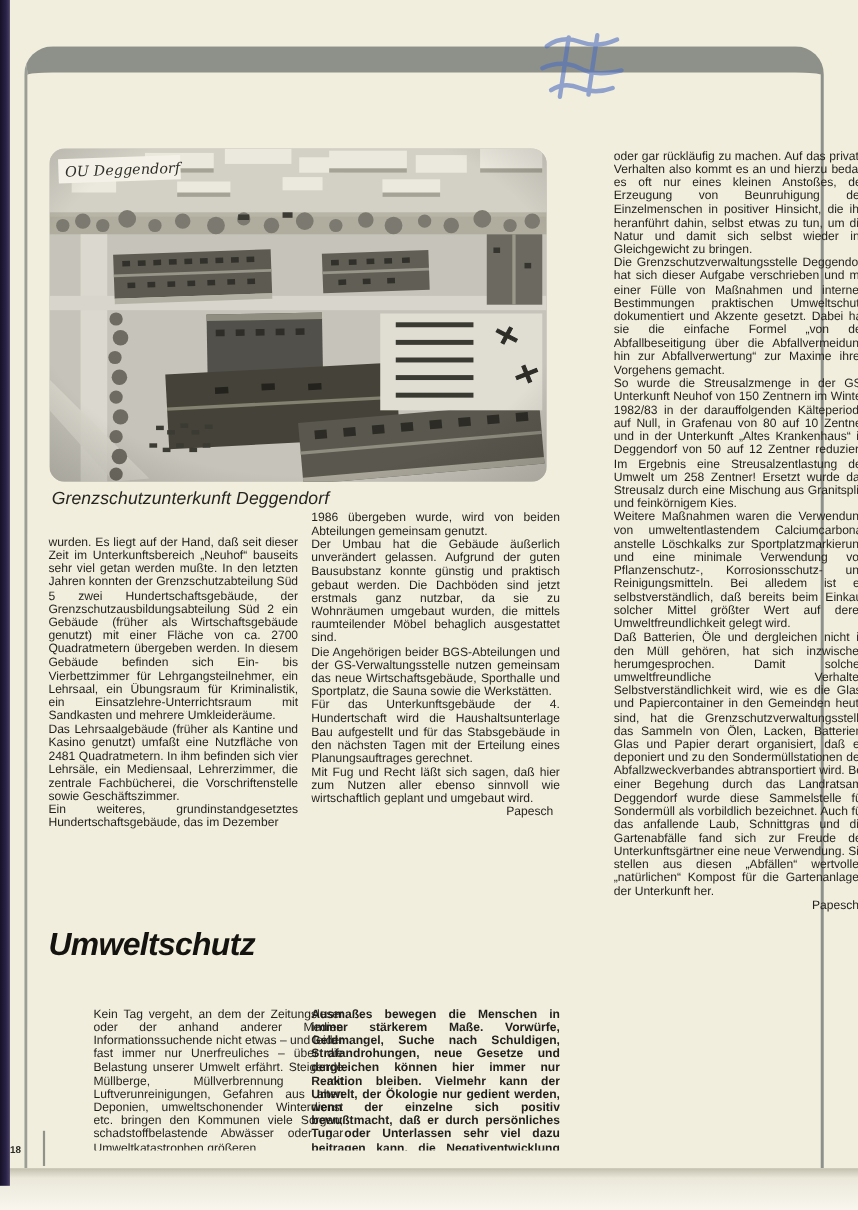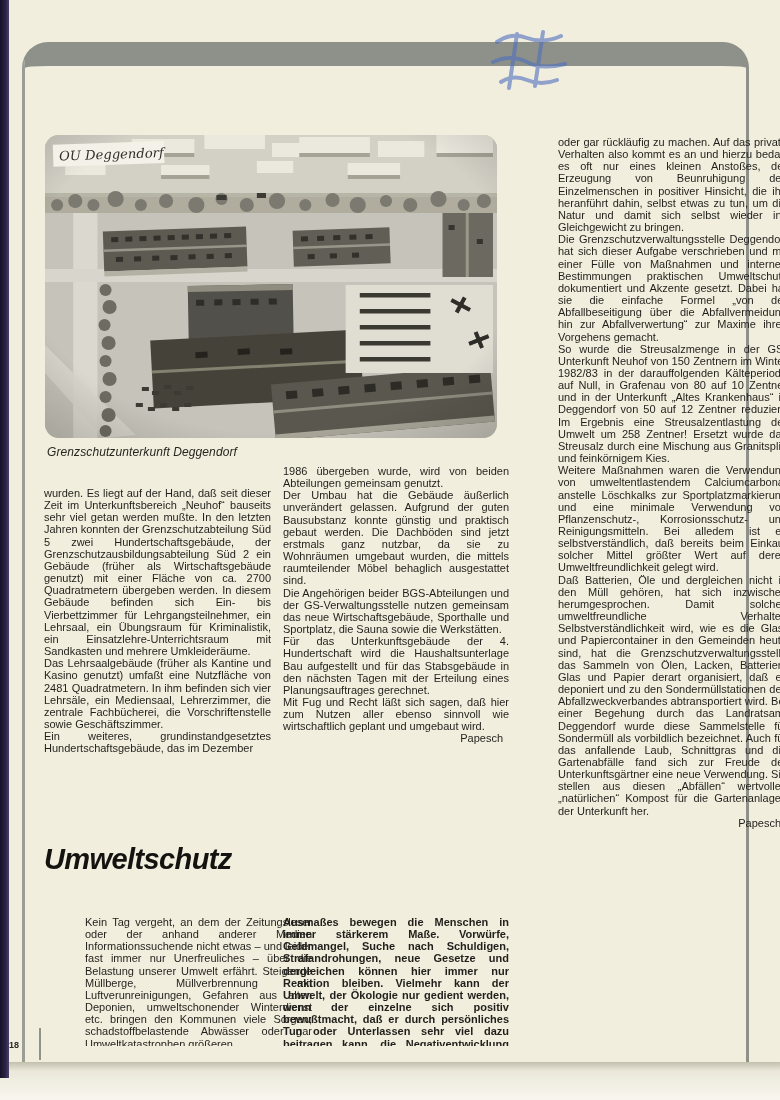--- a/index.html
+++ b/index.html
@@ -13,21 +13,21 @@
     background:linear-gradient(90deg,#161128,#2a2345 60%,#4a4168);z-index:5;}
   .page{position:absolute;left:9px;top:0;width:771px;height:1062px;
     background:#f1eedd;color:#1d1c19;}
   .frame{position:absolute;left:13px;top:42px;width:727px;height:1020px;
     border-top:24px solid #8d9189;border-left:3px solid #9a9e96;border-right:3px solid #8d9189;
     border-radius:26px 26px 0 0;box-sizing:border-box;pointer-events:none;}
   .scribble{position:absolute;left:478px;top:26px;width:86px;height:84px;opacity:.75;}
   .photo{position:absolute;left:36px;top:135px;width:452px;height:303px;margin:0;
     border-radius:14px;overflow:hidden;background:#c6c4ba;}
   .photo svg{display:block;width:100%;height:100%;}
-  .caption{position:absolute;left:38px;top:445px;font-style:italic;font-size:12px;color:#26251f;letter-spacing:.1px;}
+  .caption{position:absolute;left:38px;top:445px;font-style:italic;font-size:16px;color:#26251f;letter-spacing:.1px;}
   .col{position:absolute;font-size:11px;line-height:12.15px;text-align:justify;color:#211f1b;overflow:hidden;}
   .col p{margin:0;}
   .col1a{left:35px;top:487px;width:227px;height:352px;}
   .col2a{left:274px;top:465px;width:226px;height:352px;}
   .col1b{left:35px;top:916px;width:227px;height:130px;margin-left:41px;}
   .col2b{left:274px;top:916px;width:226px;height:130px;font-weight:bold;}
   .col3{left:509px;top:136px;width:229px;height:912px;margin-left:40px;}
   .byline{text-align:right;padding-right:6px;}
   .headline{position:absolute;left:35px;top:845px;font-weight:bold;font-style:italic;
     font-size:29px;line-height:28px;letter-spacing:-.6px;color:#14130f;}

